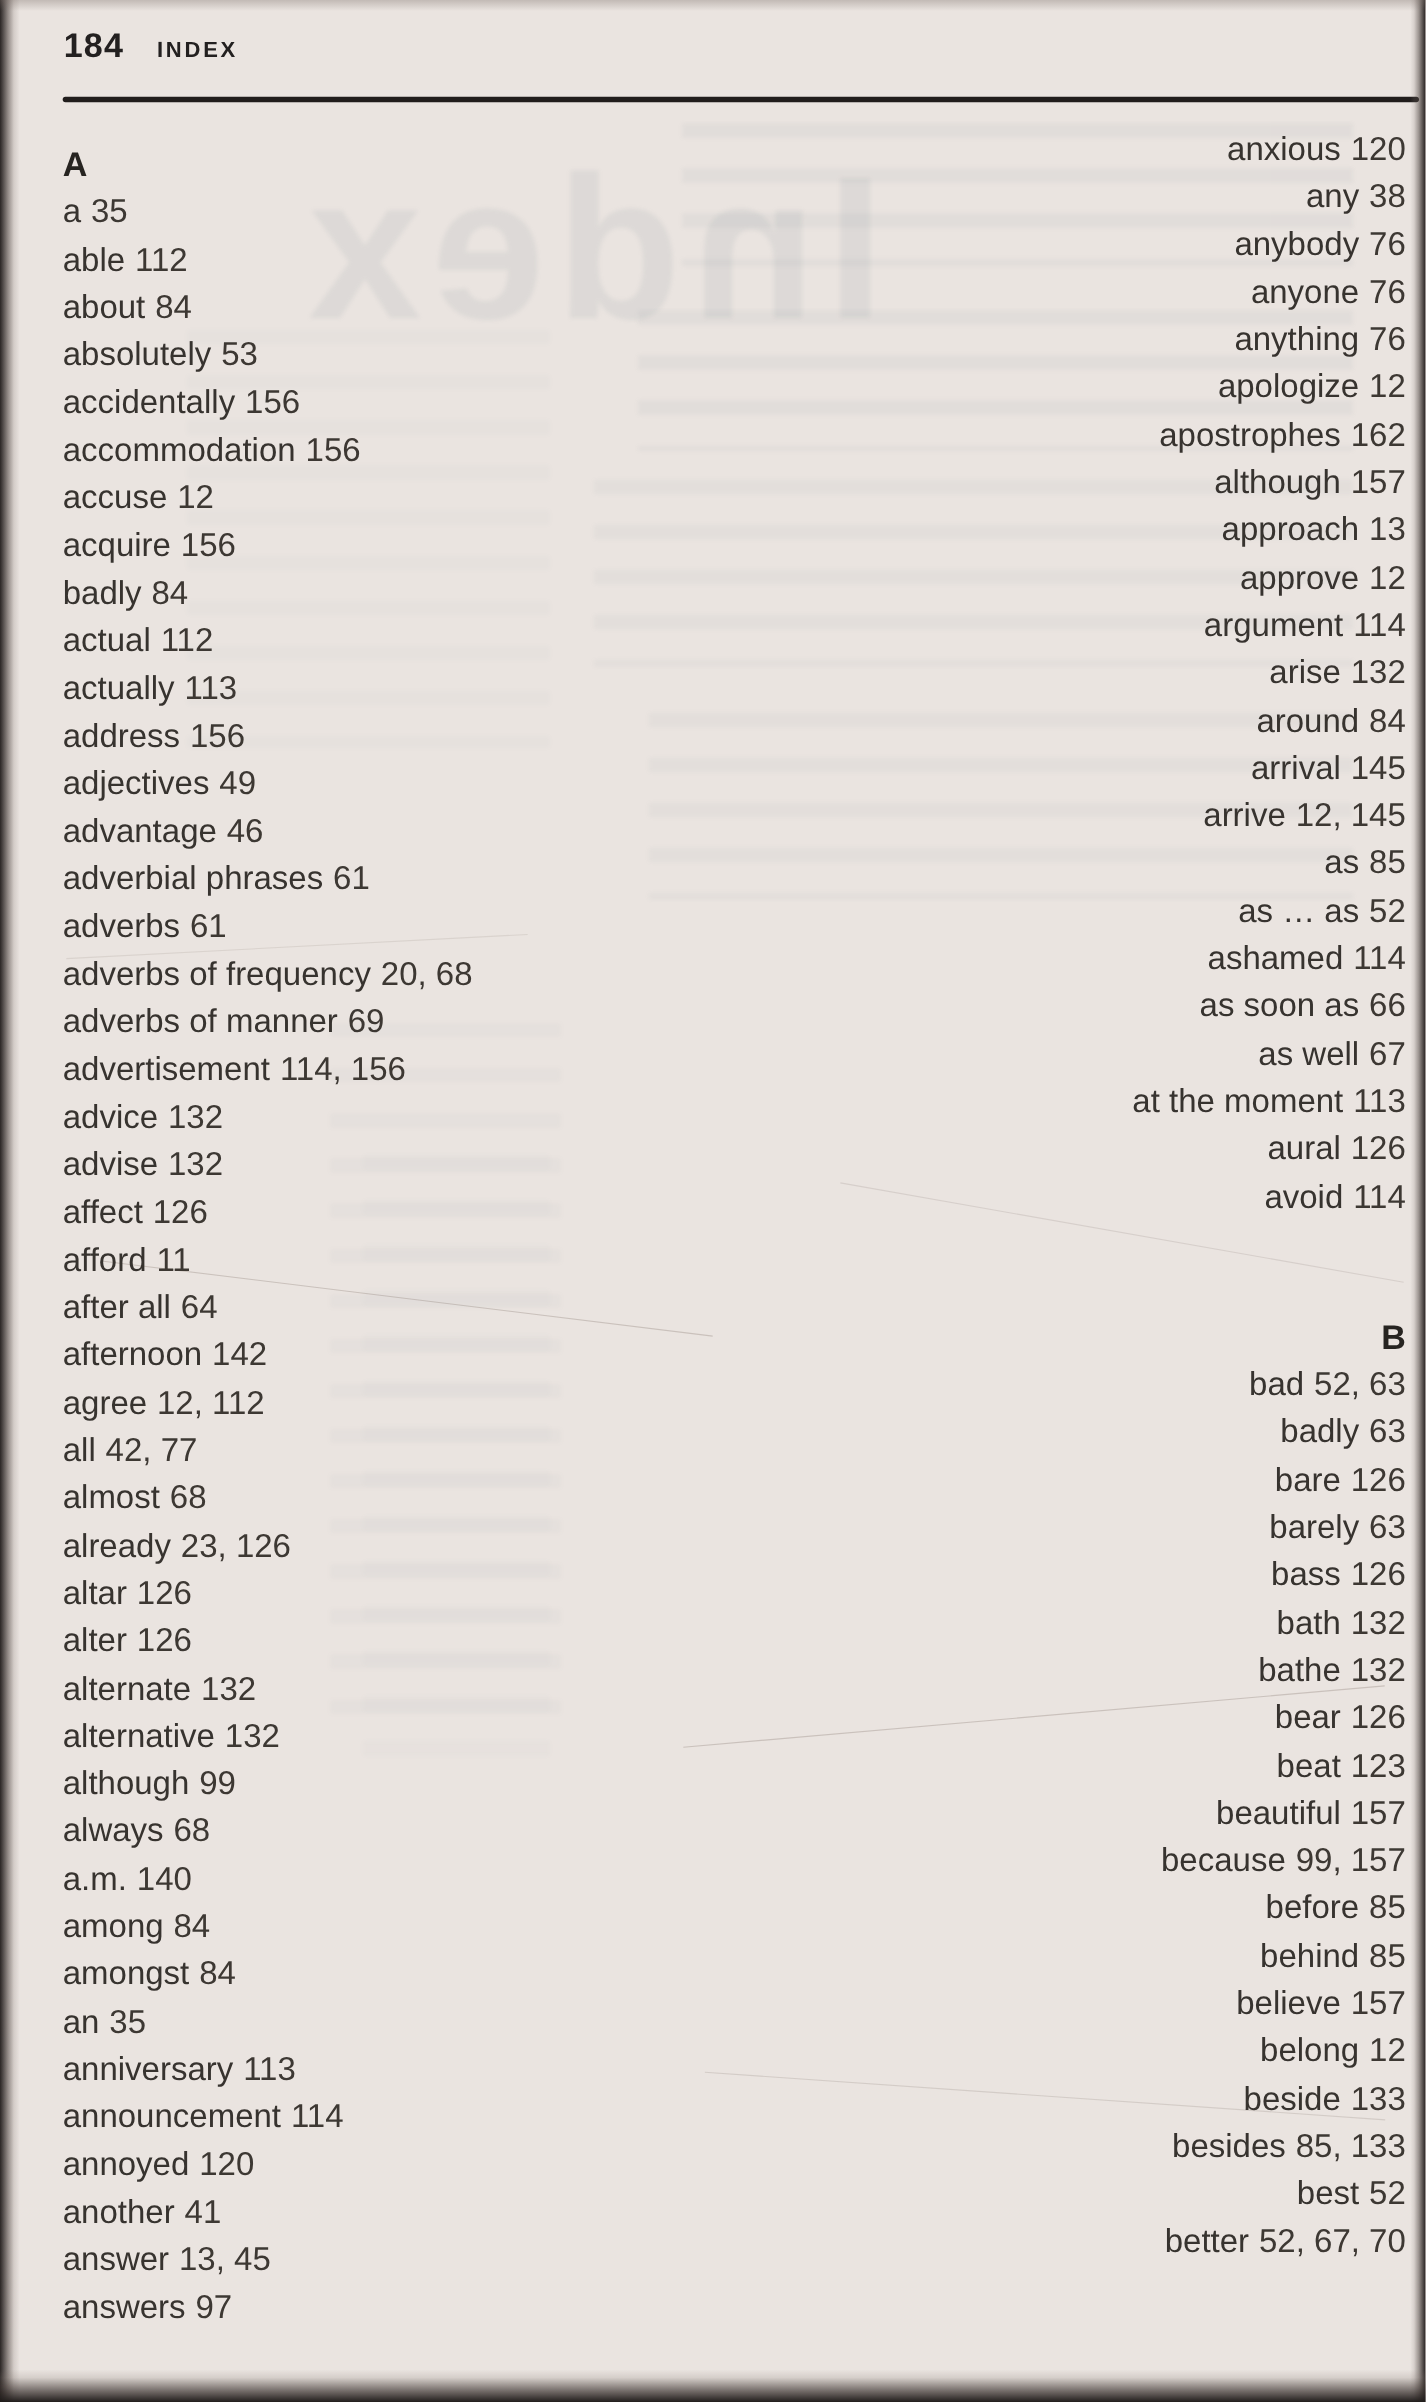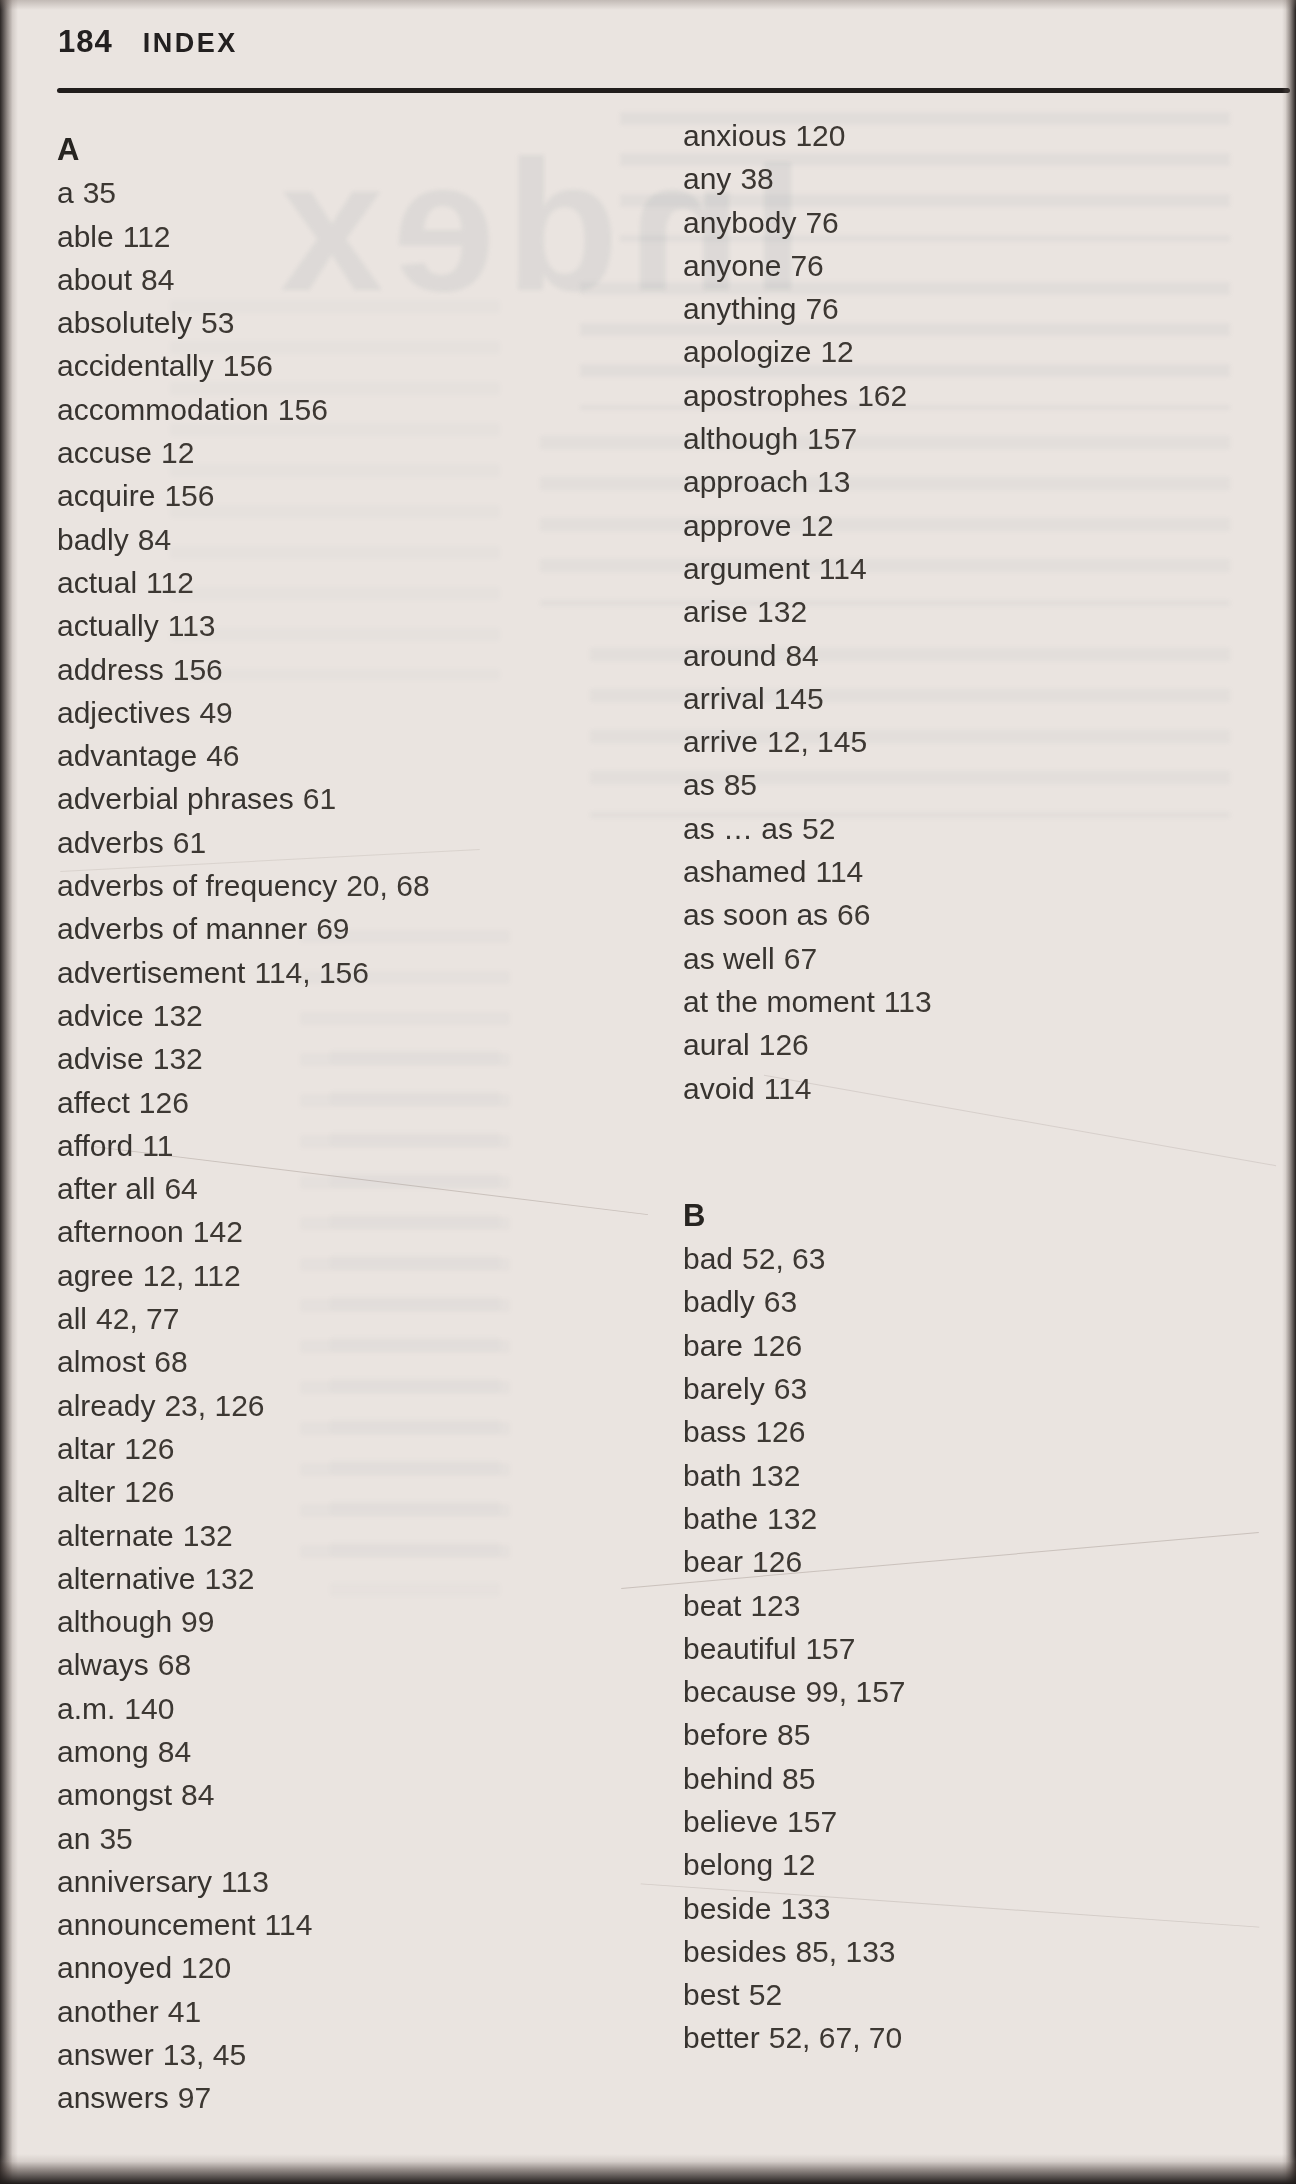--- a/index.html
+++ b/index.html
@@ -87,42 +87,42 @@
     z-index: 3;
   }
   .page-number {
     font-size: 31px;
     font-weight: 700;
     color: #232020;
     letter-spacing: 1px;
     text-align: right;
   }
   .page-title {
-    font-size: 27px;
+    font-size: 20px;
     font-weight: 700;
     color: #232020;
     letter-spacing: 2.5px;
   }
   .rule {
     position: absolute;
     top: 88px; left: 57px; right: 6px;
     height: 5px;
     background: #211d1c;
     border-radius: 3px;
     z-index: 3;
   }
   .columns {
     position: absolute;
     top: 114px; left: 57px; right: 18px; bottom: 20px;
     display: flex;
     z-index: 3;
   }
   .col { display: flex; flex-direction: column; }
   .col-left  { width: 626px; flex: 0 0 auto; padding-top: 14px; }
-  .col-right { flex: 1 1 auto; padding-top: 0; }
+  .col-right { flex: 1 1 auto; padding-top: 0; text-align: right; }
 
   .row {
     line-height: 43.3px;
     white-space: nowrap;
     font-size: 30px;
     color: #37332f;
   }
   .row.letter {
     font-size: 31px;
     font-weight: 700;

